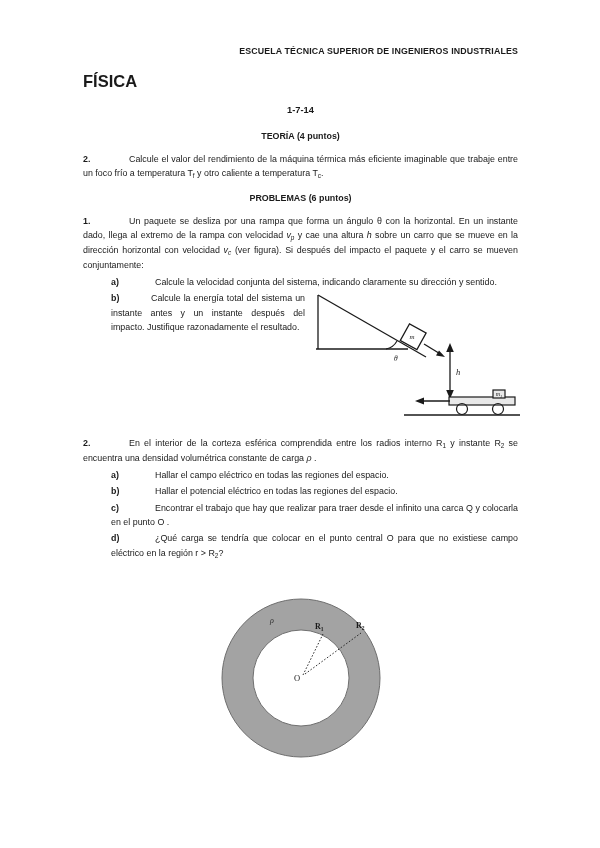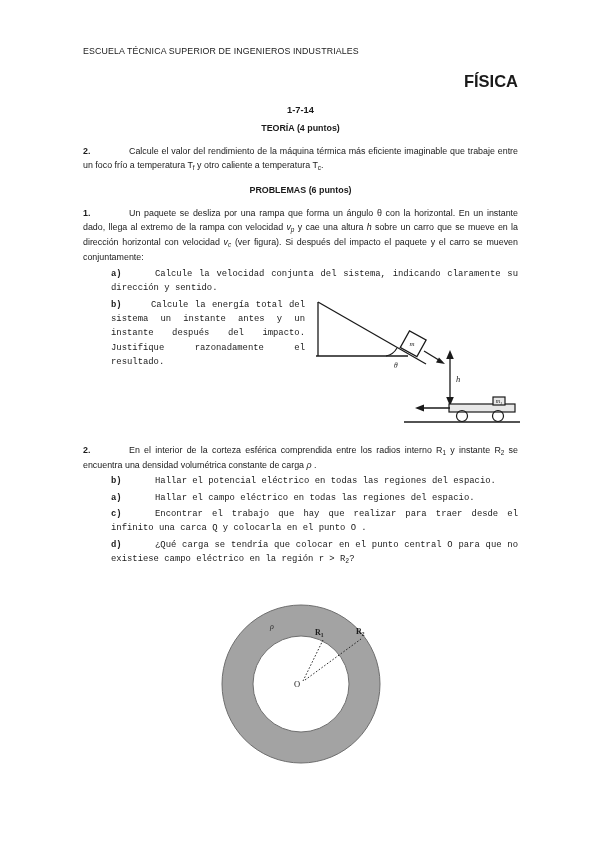--- a/index.html
+++ b/index.html
@@ -24,37 +24,37 @@
   }
   .content {
     position: absolute;
     left: 83px;
     top: 46px;
     width: 435px;
   }
 
   
   .hdr-school {
-    text-align: left;
-    font-weight: normal;
+    text-align: right;
+    font-weight: bold;
     font-size: 8.8px;
     letter-spacing: 0.15px;
     margin: 0 0 16px 0;
   }
   .hdr-title {
-    text-align: right;
+    text-align: left;
     font-weight: bold;
     font-size: 16.5px;
     margin: 0 0 14px 0;
   }
   .hdr-date {
     text-align: center;
     font-weight: bold;
     font-size: 9.3px;
-    margin: 0 0 8px 0;
+    margin: 0 0 16px 0;
   }
   .hdr-exam {
     text-align: center;
     font-weight: bold;
     font-size: 8.8px;
     letter-spacing: 0.1px;
     margin: 0 0 26px 0;
   }
 
   
@@ -74,21 +74,21 @@
   .num {
     font-weight: bold;
     display: inline-block;
     width: 46px;
   }
   .item-lbl {
     font-weight: bold;
     display: inline-block;
     width: 44px;
   }
-  .indent { padding-left: 28px; font-family: Liberation Mono, monospace; }
+  .indent { padding-left: 28px; }
   .gap-sm { height: 9px; }
   .gap-lg { height: 17px; }
 
   sub { font-size: 0.72em; vertical-align: -0.28em; }
   .it { font-style: italic; }
 
   
   .p1-wrap {
     position: relative;
     min-height: 128px;
@@ -197,24 +197,24 @@
       </svg>
     </div>
 
     <div class="gap-lg"></div>
 
     <div class="para">
       <span class="num">2.</span><span>En el interior de la corteza esférica comprendida entre los radios interno R</span><sub>1</sub><span> y instante R</span><sub>2</sub><span> se encuentra una densidad volumétrica constante de carga </span><span class="it">ρ</span><span> .</span>
     </div>
 
     <div class="para indent">
+      <span class="item-lbl">a)</span><span>Hallar el campo eléctrico en todas las regiones del espacio.</span>
+    </div>
+    <div class="para indent">
       <span class="item-lbl">b)</span><span>Hallar el potencial eléctrico en todas las regiones del espacio.</span>
-    </div>
-    <div class="para indent">
-      <span class="item-lbl">a)</span><span>Hallar el campo eléctrico en todas las regiones del espacio.</span>
     </div>
     <div class="para indent">
       <span class="item-lbl">c)</span><span>Encontrar el trabajo que hay que realizar para traer desde el infinito una carca Q y colocarla en el punto O .</span>
     </div>
     <div class="para indent">
       <span class="item-lbl">d)</span><span>¿Qué carga se tendría que colocar en el punto central O para que no existiese campo eléctrico en la región r &gt; R</span><sub>2</sub><span>?</span>
     </div>
 
     <svg class="fig-annulus" viewBox="0 0 230 190">
 

